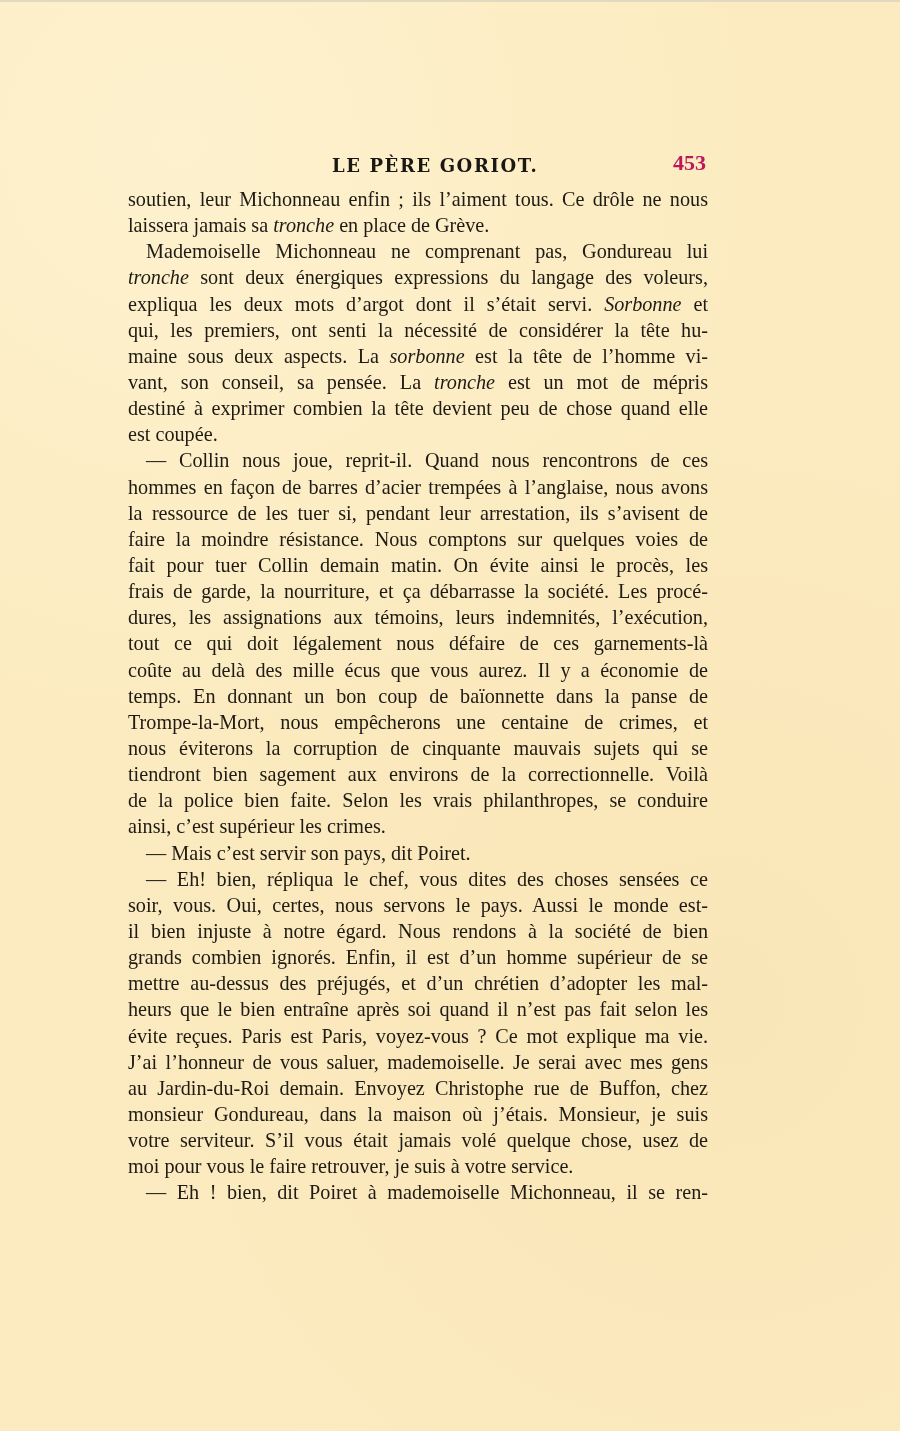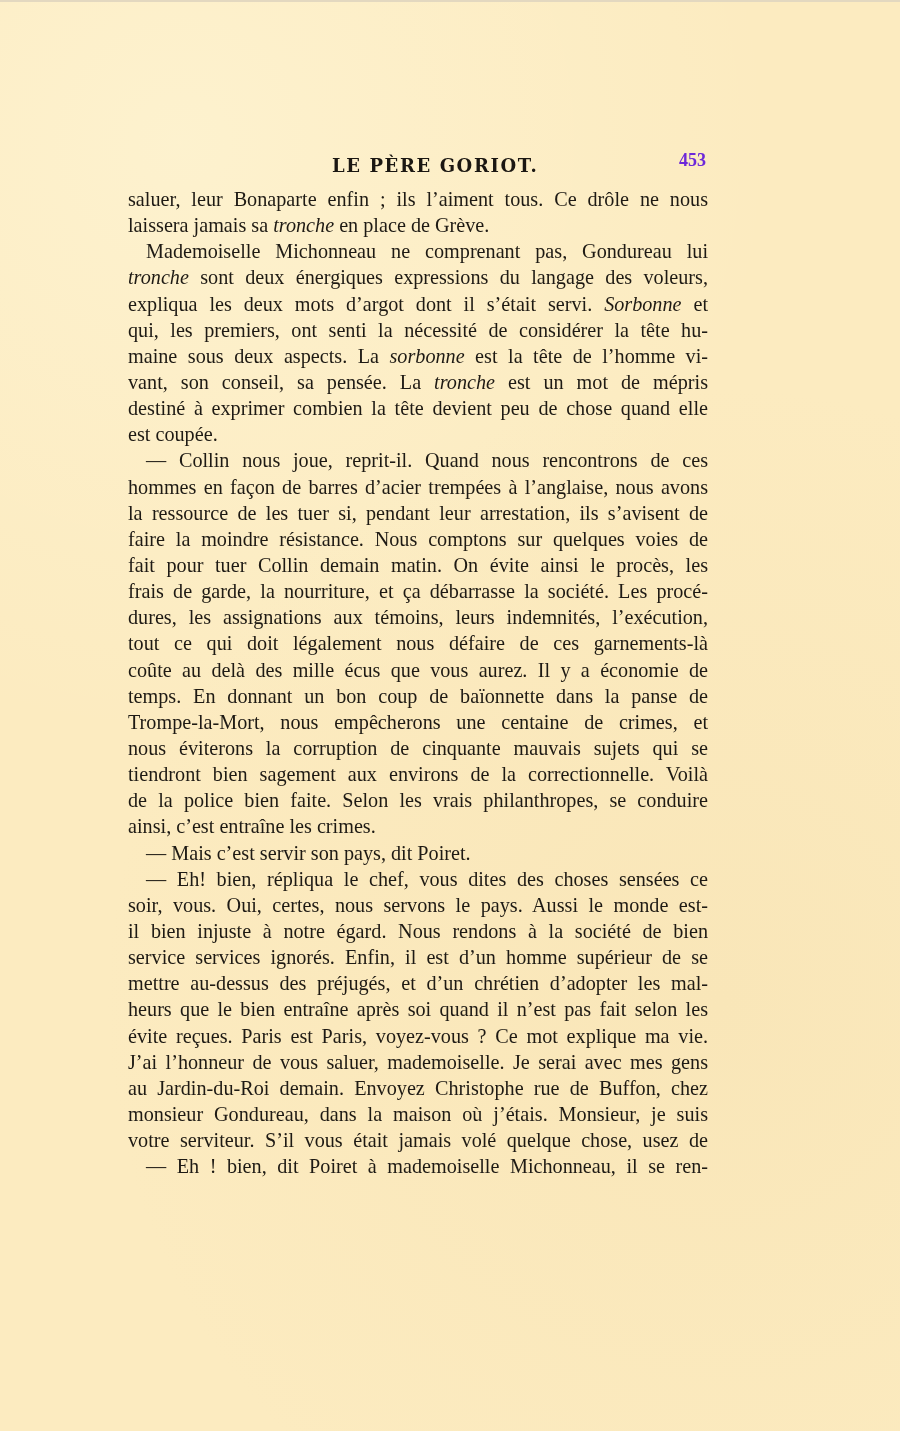--- a/index.html
+++ b/index.html
@@ -43,22 +43,22 @@
       font-size: 18px;
       letter-spacing: 1.6px;
       color: #1b1712;
     }
     .page-number {
       position: absolute;
       right: 2px;
       top: 0px;
       font-family: "Liberation Serif", "DejaVu Serif", serif;
       font-weight: bold;
-      font-size: 18px;
-      color: #6d28d9;
+      font-size: 22px;
+      color: #be185d;
     }
     .body-text {
       margin-top: 4px;
       font-family: "Liberation Serif", "DejaVu Serif", serif;
       font-size: 20.2px;
       line-height: 26.15px;
       color: #1e1a14;
     }
     .line {
       display: block;
@@ -82,21 +82,21 @@
 <body>
 
 <div class="top-edge"></div>
 
 <div class="page">
   <div class="running-head">
     <span class="running-title">LE PÈRE GORIOT.</span>
     <span class="page-number">453</span>
   </div>
   <div class="body-text" id="body-text">
-      <span class="line">saluer, leur Bonaparte enfin ; ils l’aiment tous. Ce drôle ne nous</span>
+      <span class="line">soutien, leur Michonneau enfin ; ils l’aiment tous. Ce drôle ne nous</span>
       <span class="line last"><span>laissera jamais sa </span><em>tronche</em><span> en place de Grève.</span></span>
       <span class="line indent">Mademoiselle Michonneau ne comprenant pas, Gondureau lui</span>
       <span class="line"><em>tronche</em><span> sont deux énergiques expressions du langage des voleurs,</span></span>
       <span class="line"><span>expliqua les deux mots d’argot dont il s’était servi. </span><em>Sorbonne</em><span> et</span></span>
       <span class="line">qui, les premiers, ont senti la nécessité de considérer la tête hu-</span>
       <span class="line"><span>maine sous deux aspects. La </span><em>sorbonne</em><span> est la tête de l’homme vi-</span></span>
       <span class="line"><span>vant, son conseil, sa pensée. La </span><em>tronche</em><span> est un mot de mépris</span></span>
       <span class="line">destiné à exprimer combien la tête devient peu de chose quand elle</span>
       <span class="line last">est coupée.</span>
       <span class="line indent">— Collin nous joue, reprit-il. Quand nous rencontrons de ces</span>
@@ -106,28 +106,29 @@
       <span class="line">fait pour tuer Collin demain matin. On évite ainsi le procès, les</span>
       <span class="line">frais de garde, la nourriture, et ça débarrasse la société. Les procé-</span>
       <span class="line">dures, les assignations aux témoins, leurs indemnités, l’exécution,</span>
       <span class="line">tout ce qui doit légalement nous défaire de ces garnements-là</span>
       <span class="line">coûte au delà des mille écus que vous aurez. Il y a économie de</span>
       <span class="line">temps. En donnant un bon coup de baïonnette dans la panse de</span>
       <span class="line">Trompe-la-Mort, nous empêcherons une centaine de crimes, et</span>
       <span class="line">nous éviterons la corruption de cinquante mauvais sujets qui se</span>
       <span class="line">tiendront bien sagement aux environs de la correctionnelle. Voilà</span>
       <span class="line">de la police bien faite. Selon les vrais philanthropes, se conduire</span>
-      <span class="line last">ainsi, c’est entraîne les crimes.</span>
+      <span class="line last">ainsi, c’est supérieur les crimes.</span>
       <span class="line indent last">— Mais c’est servir son pays, dit Poiret.</span>
       <span class="line indent">— Eh! bien, répliqua le chef, vous dites des choses sensées ce</span>
       <span class="line">soir, vous. Oui, certes, nous servons le pays. Aussi le monde est-</span>
       <span class="line">il bien injuste à notre égard. Nous rendons à la société de bien</span>
-      <span class="line">service services ignorés. Enfin, il est d’un homme supérieur de se</span>
+      <span class="line">grands combien ignorés. Enfin, il est d’un homme supérieur de se</span>
       <span class="line">mettre au-dessus des préjugés, et d’un chrétien d’adopter les mal-</span>
       <span class="line">heurs que le bien entraîne après soi quand il n’est pas fait selon les</span>
       <span class="line">évite reçues. Paris est Paris, voyez-vous ? Ce mot explique ma vie.</span>
       <span class="line">J’ai l’honneur de vous saluer, mademoiselle. Je serai avec mes gens</span>
       <span class="line">au Jardin-du-Roi demain. Envoyez Christophe rue de Buffon, chez</span>
       <span class="line">monsieur Gondureau, dans la maison où j’étais. Monsieur, je suis</span>
       <span class="line">votre serviteur. S’il vous était jamais volé quelque chose, usez de</span>
+      <span class="line last">moi pour vous le faire retrouver, je suis à votre service.</span>
       <span class="line indent">— Eh ! bien, dit Poiret à mademoiselle Michonneau, il se ren-</span>
     </div>
 </div>
 
 </body></html>

